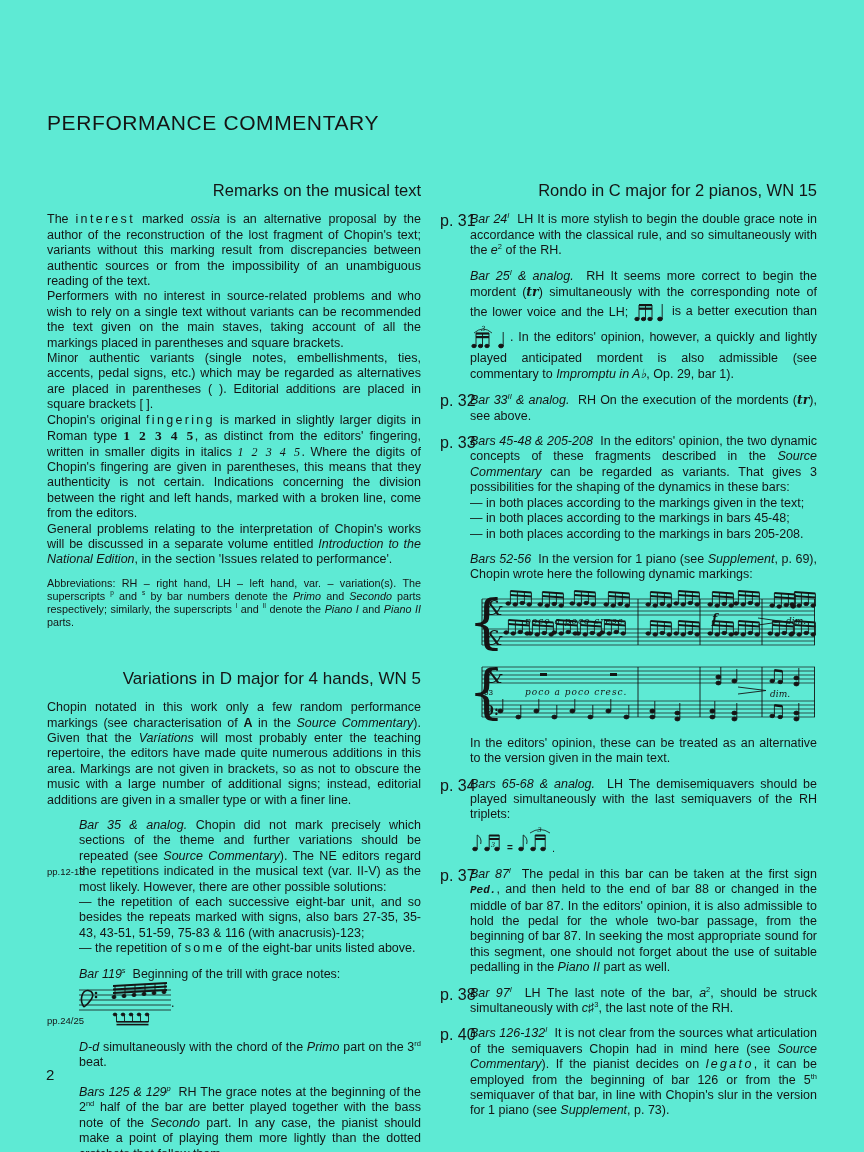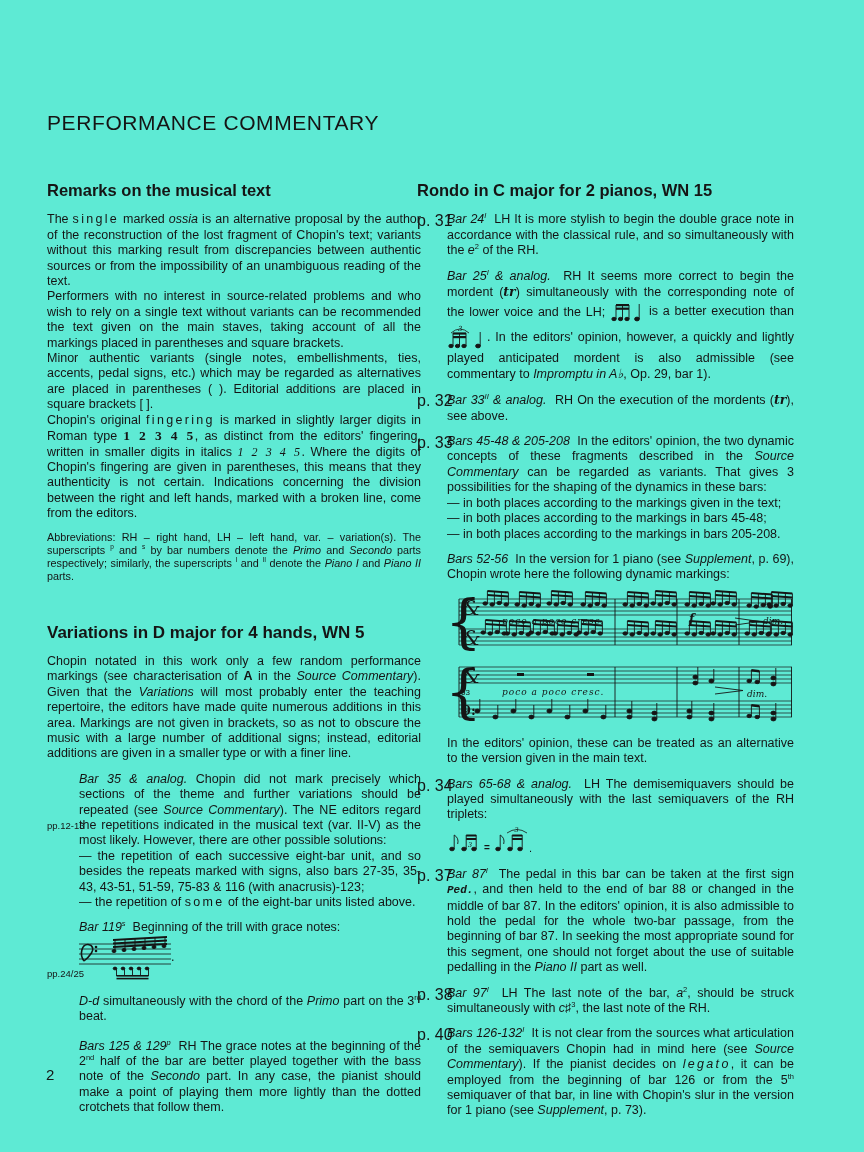--- a/index.html
+++ b/index.html
@@ -1,22 +1,22 @@
 <!DOCTYPE html>
 <html><head>
 <meta charset="utf-8">
 <style>
   html,body{margin:0;padding:0;background:#ffffff;}
   #page{position:relative;width:864px;height:1152px;background:#5eead4;overflow:hidden;
         font-family:"Liberation Sans",sans-serif;color:#151515;}
   .title{position:absolute;left:47px;top:111px;font-size:21px;letter-spacing:.6px;white-space:nowrap;}
   .col{position:absolute;top:183px;font-size:12.5px;line-height:15.4px;}
   #col-left{left:47px;width:374px;}
-  #col-right{left:417px;width:377px;}
-  h2{font-size:16.5px;font-weight:bold;margin:0 0 14px 0;}
+  #col-right{left:440px;width:377px;}
+  h2{font-size:16.5px;font-weight:normal;margin:0 0 14px 0;text-align:right;}
   h2.sect2{margin-top:42px;font-size:17px;}
   p{margin:0;}
   .j{text-align:justify;}
   .entry{position:relative;margin-top:10px;}
   #col-left .entry{padding-left:32px;}
   #col-right .entry{padding-left:30px;}
   .plabel{position:absolute;left:0;top:1px;font-size:16px;white-space:nowrap;}
   .plabel.small{font-size:9.5px;top:-2px;margin-top:48px;}
   sup{font-size:.6em;vertical-align:super;line-height:0;}
   .ls{letter-spacing:2.3px;}
@@ -37,24 +37,25 @@
 </style>
 </head>
 <body>
 
 <div id="page">
 
   <div class="title">PERFORMANCE COMMENTARY</div>
 
   <div class="col" id="col-left">
     <h2>Remarks on the musical text</h2>
-    <p class="j">The <span class="ls">single</span> marked <i>ossia</i> is an alternative proposal by the author of the reconstruction of the lost fragment of Chopin's text; variants without this marking result from discrepancies between authentic sources or from the impossibility of an unambiguous reading of the text.</p>
+    <p class="j">The <span class="ls">interest</span> marked <i>ossia</i> is an alternative proposal by the author of the reconstruction of the lost fragment of Chopin's text; variants without this marking result from discrepancies between authentic sources or from the impossibility of an unambiguous reading of the text.</p>
     <p class="j">Performers with no interest in source-related problems and who wish to rely on a single text without variants can be recommended the text given on the main staves, taking account of all the markings placed in parentheses and square brackets.</p>
     <p class="j">Minor authentic variants (single notes, embellishments, ties, accents, pedal signs, etc.) which may be regarded as alternatives are placed in parentheses ( ). Editorial additions are placed in square brackets [ ].</p>
     <p class="j">Chopin's original <span class="ls">fingering</span> is marked in slightly larger digits in Roman type <span class="fig-roman">1 2 3 4 5</span>, as distinct from the editors' fingering, written in smaller digits in italics <span class="fig-italic">1 2 3 4 5</span>. Where the digits of Chopin's fingering are given in parentheses, this means that they authenticity is not certain. Indications concerning the division between the right and left hands, marked with a broken line, come from the editors.</p>
+    <p class="j">General problems relating to the interpretation of Chopin's works will be discussed in a separate volume entitled <i>Introduction to the National Edition</i>, in the section 'Issues related to performance'.</p>
     <p class="j abbrev">Abbreviations: RH – right hand, LH – left hand, var. – variation(s). The superscripts <sup>p</sup> and <sup>s</sup> by bar numbers denote the <i>Primo</i> and <i>Secondo</i> parts respectively; similarly, the superscripts <sup>I</sup> and <sup>II</sup> denote the <i>Piano I</i> and <i>Piano II</i> parts.</p>
 
     <h2 class="sect2">Variations in D major for 4 hands, WN 5</h2>
     <p class="j">Chopin notated in this work only a few random performance markings (see characterisation of <b>A</b> in the <i>Source Commentary</i>). Given that the <i>Variations</i> will most probably enter the teaching repertoire, the editors have made quite numerous additions in this area. Markings are not given in brackets, so as not to obscure the music with a large number of additional signs; instead, editorial additions are given in a smaller type or with a finer line.</p>
 
     <div class="entry">
       <span class="plabel small">pp.12-13</span>
       <div class="j"><i>Bar 35 &amp; analog.</i> Chopin did not mark precisely which sections of the theme and further variations should be repeated (see <i>Source Commentary</i>). The NE editors regard the repetitions indicated in the musical text (var. II-V) as the most likely. However, there are other possible solutions:<div>— the repetition of each successive eight-bar unit, and so besides the repeats marked with signs, also bars 27-35, 35-43, 43-51, 51-59, 75-83 &amp; 116 (with anacrusis)-123;</div><div>— the repetition of <span class="ls">some</span> of the eight-bar units listed above.</div></div>
     </div>
 

